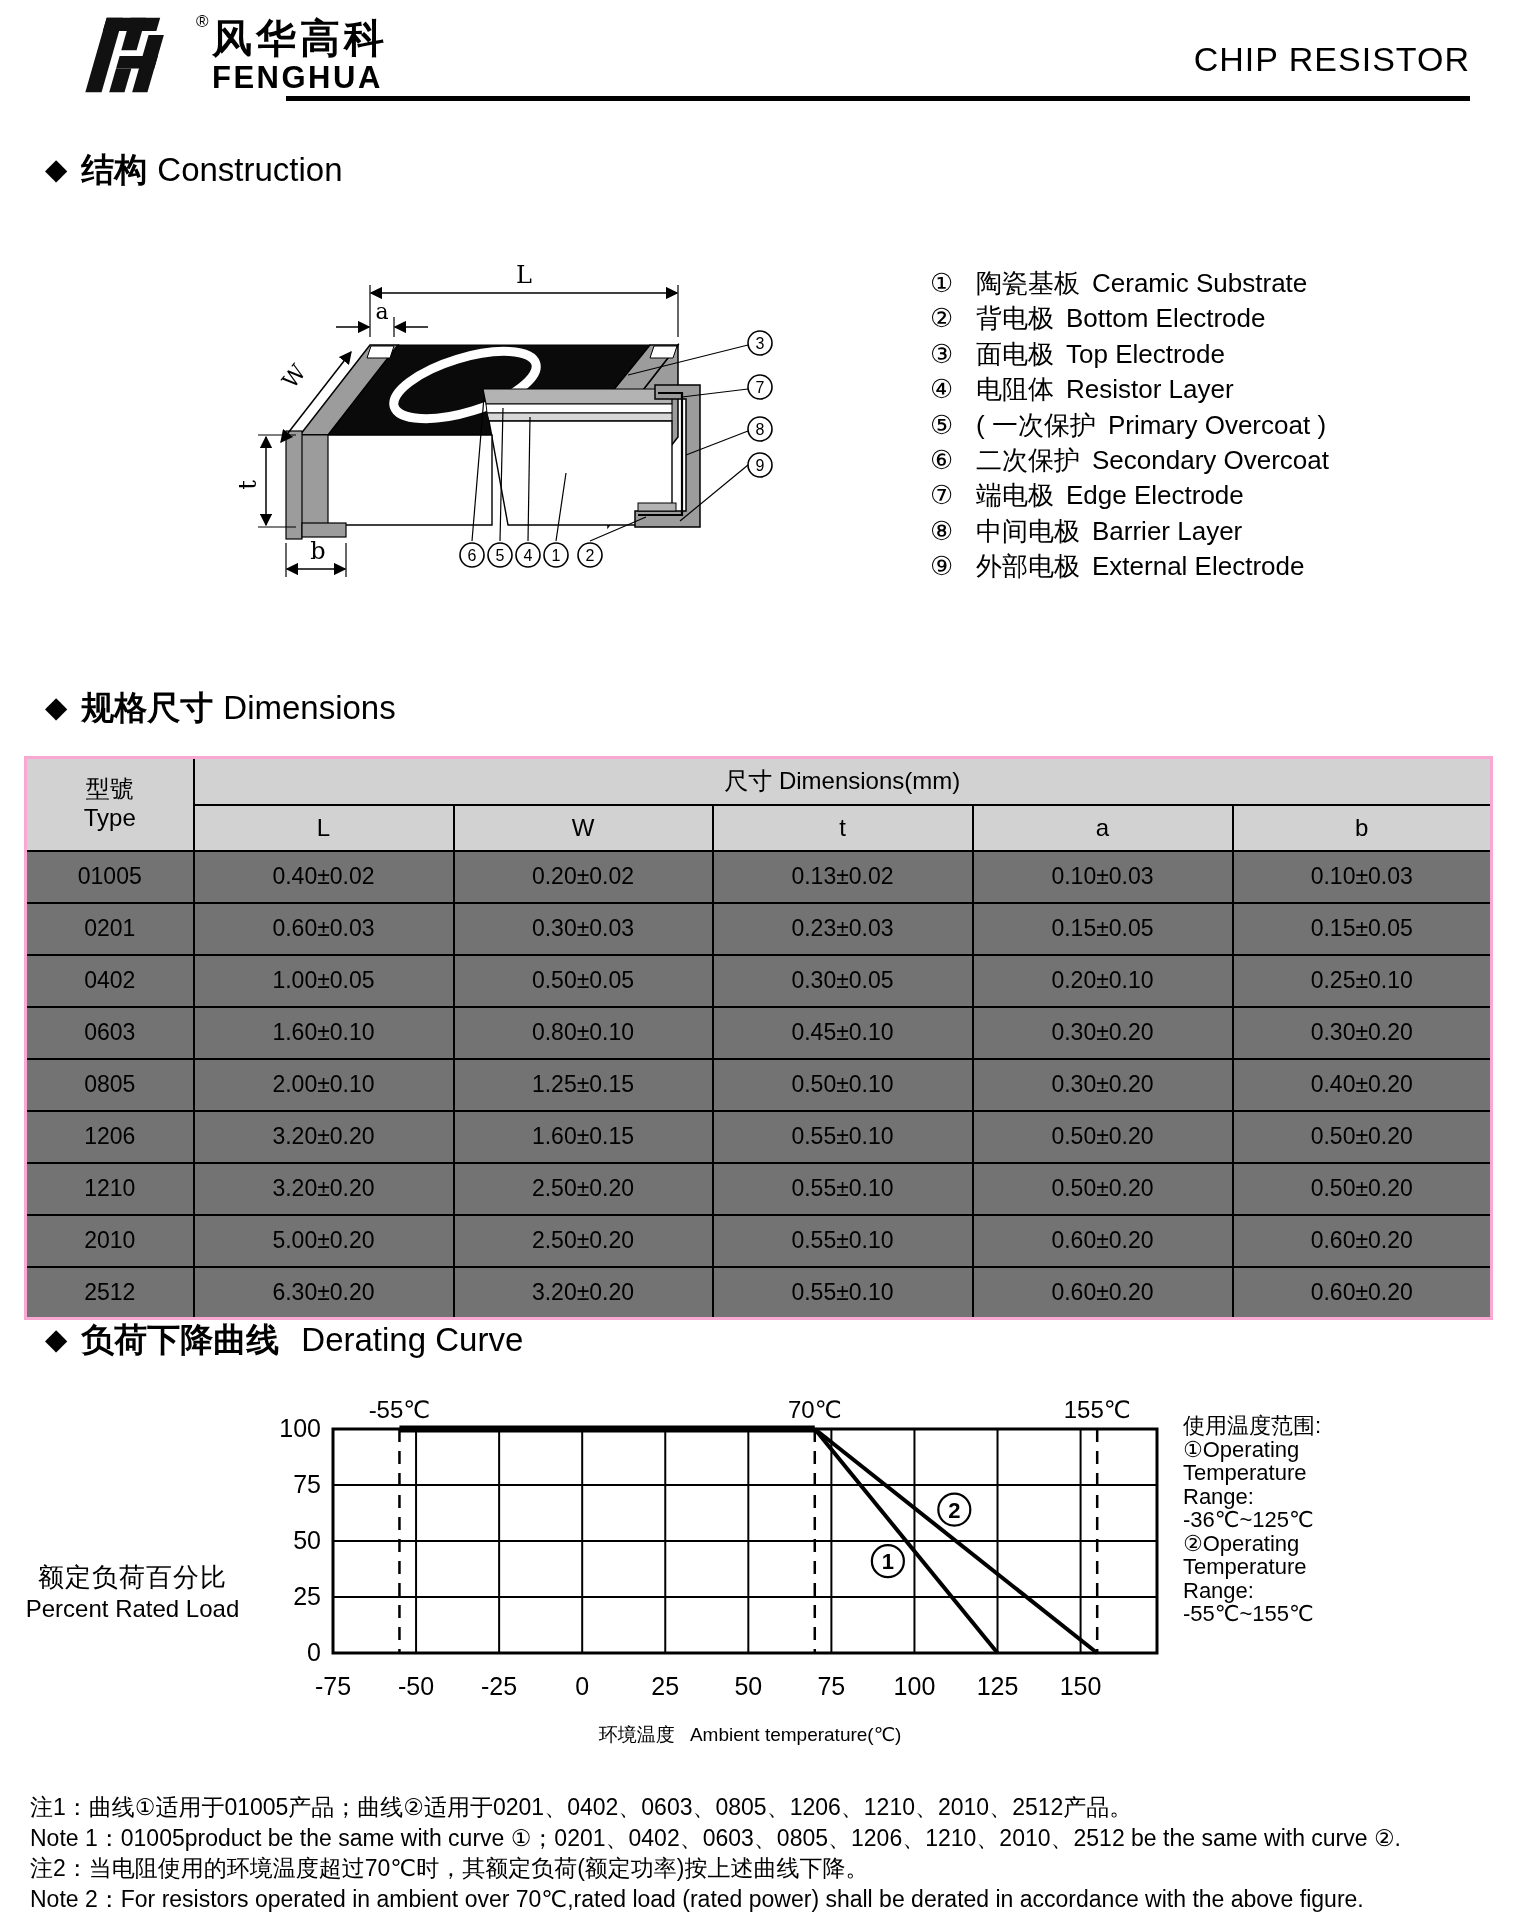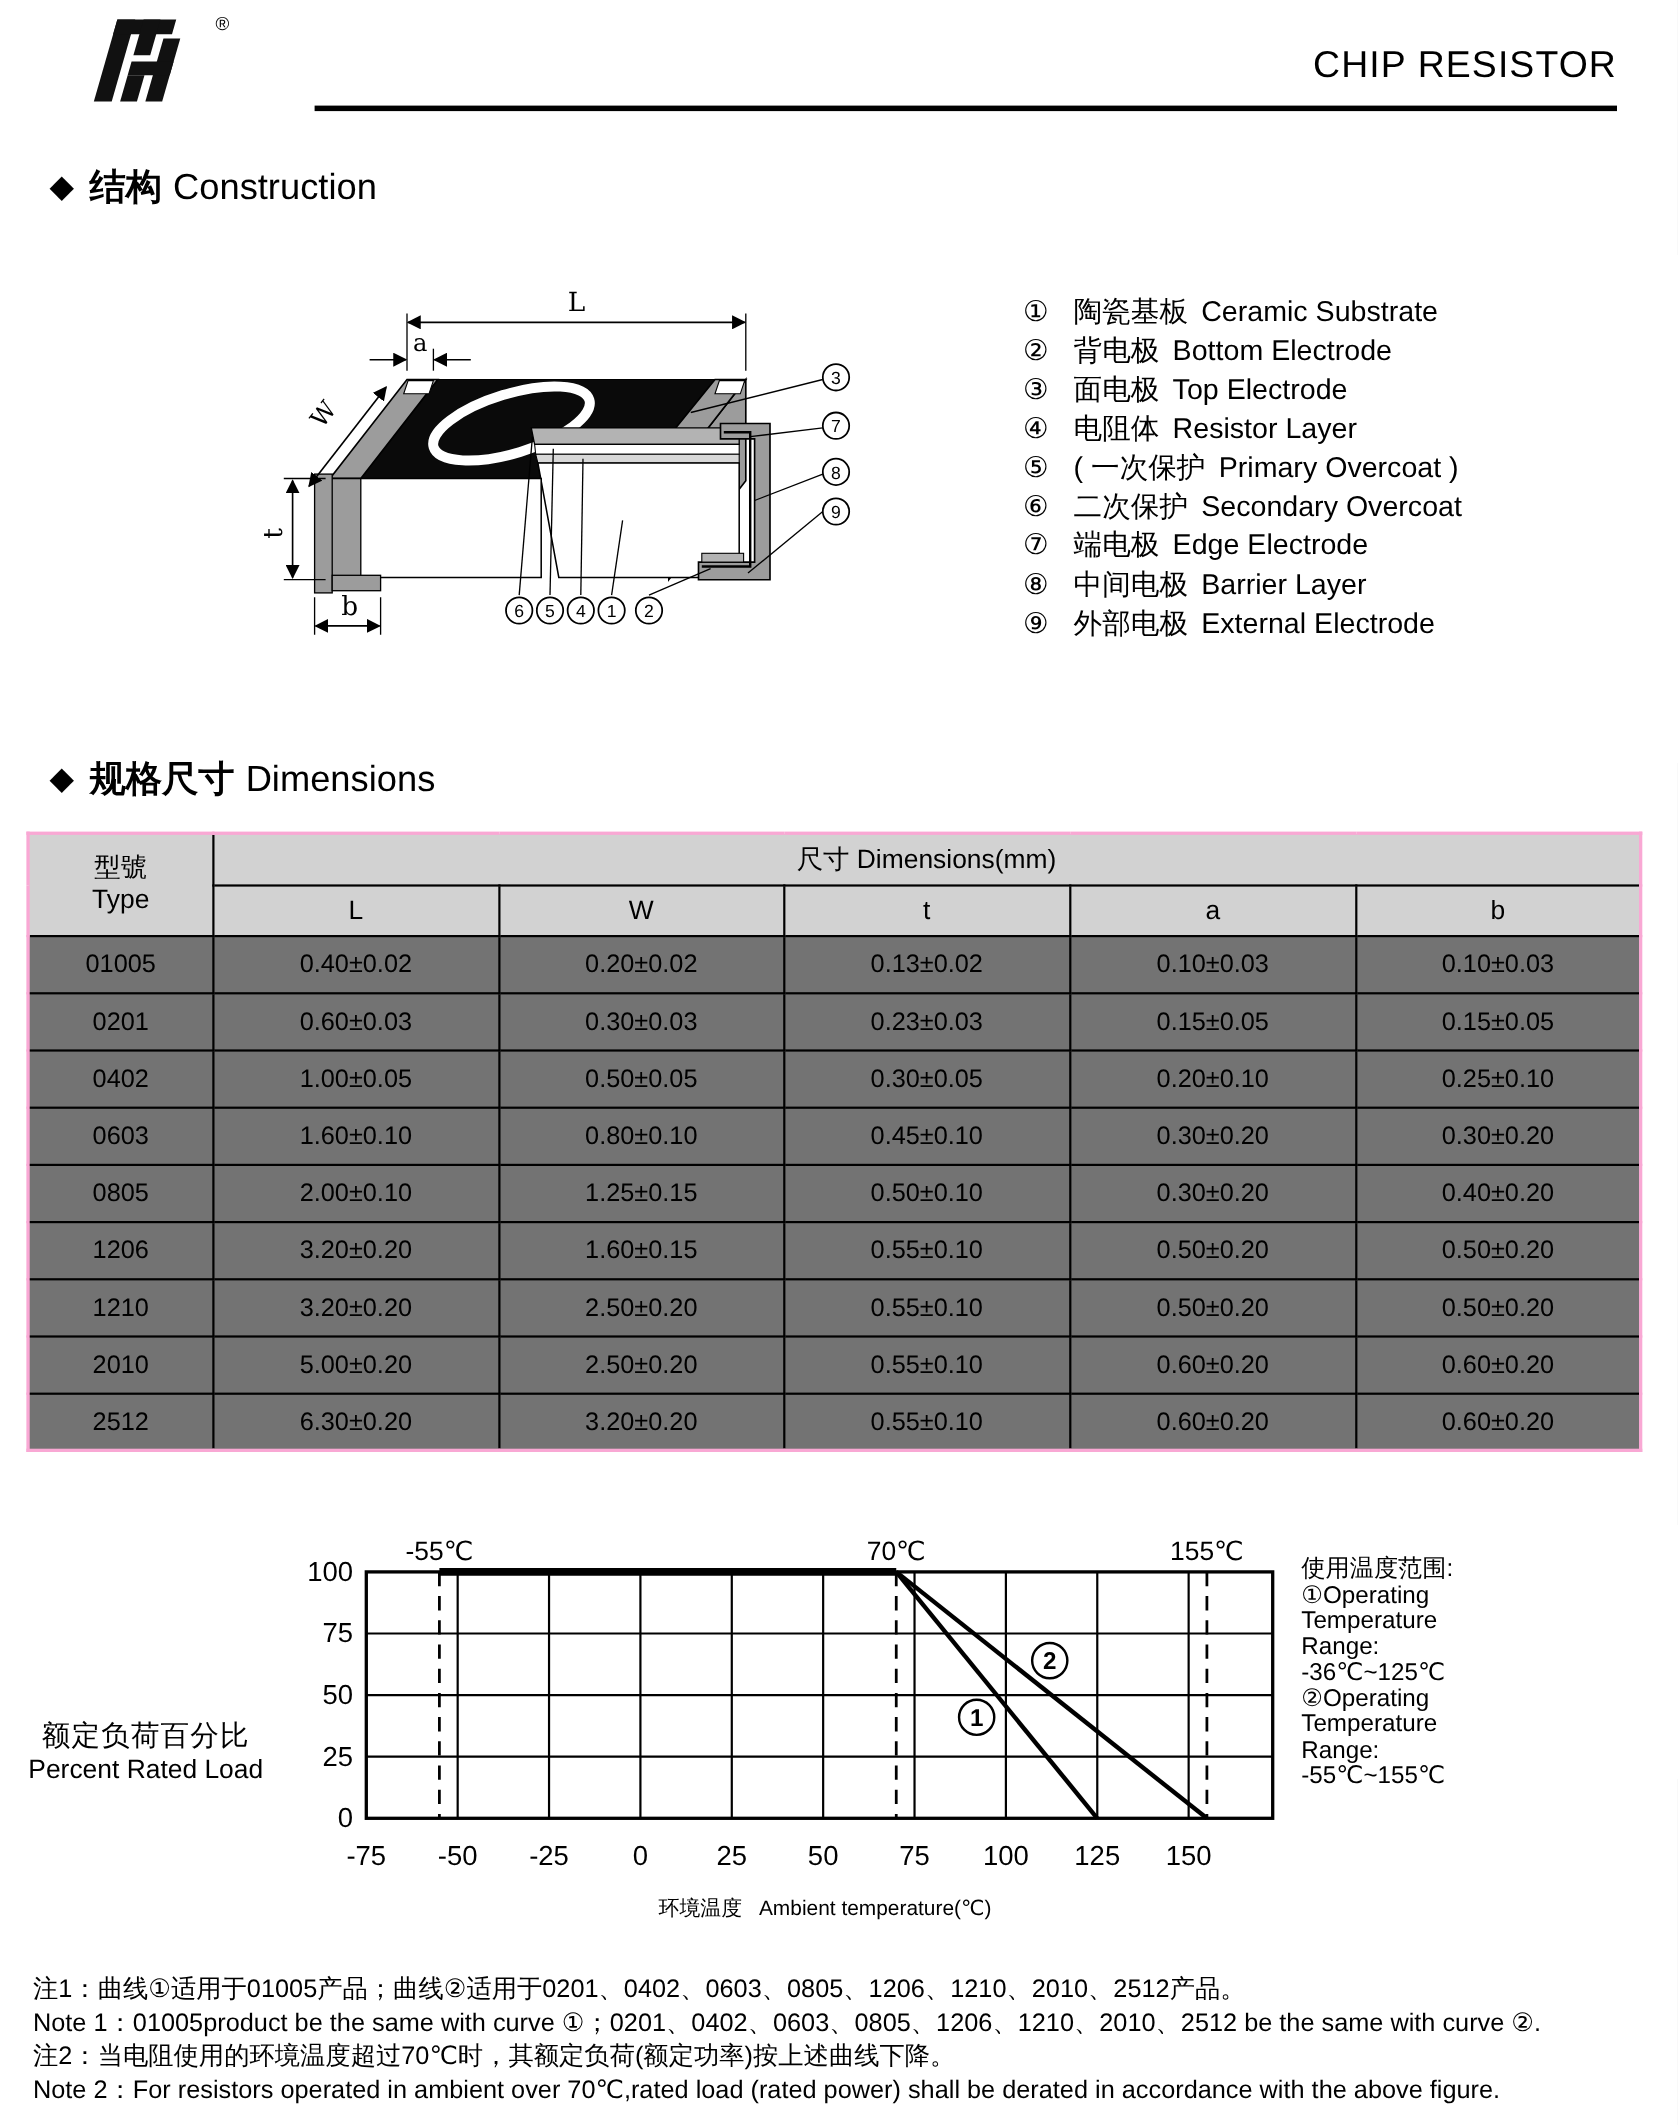--- a/index.html
+++ b/index.html
@@ -62,20 +62,24 @@
     <g transform="skewX(-16)" fill="#111">
       <rect x="30" y="6" width="17" height="78"></rect>
       <polygon points="30,6 86,6 86,20 30,20"></polygon>
       <rect x="55" y="6" width="16" height="34"></rect>
       <rect x="79" y="24" width="16" height="60"></rect>
       <rect x="55" y="46" width="40" height="13"></rect>
       <rect x="55" y="59" width="16" height="25"></rect>
     </g>
   </svg>
   <div class="reg-mark">®</div>
+  <div class="brand">
+    <div class="brand-cn">风华高科</div>
+    <div class="brand-en">FENGHUA</div>
+  </div>
   <div class="page-title">CHIP RESISTOR</div>
   <div class="header-rule"></div>
 
   <div class="sec-h" style="top:148px;">
     <span class="diamond">◆</span><span class="h-cn">结构</span><span class="h-en">Construction</span>
   </div>
 
   <svg class="cons-svg" style="position:absolute;left:230px;top:225px;" width="560" height="360" viewBox="0 0 560 360">
     <defs>
       <marker id="arr" viewBox="0 0 10 10" refX="9" refY="5" markerWidth="8.5" markerHeight="8.5" orient="auto-start-reverse">
@@ -326,20 +330,23 @@
           <td>2512</td>
           <td>6.30±0.20</td>
           <td>3.20±0.20</td>
           <td>0.55±0.10</td>
           <td>0.60±0.20</td>
           <td>0.60±0.20</td>
         </tr>
       </tbody>
   </table>
 
+  <div class="sec-h" style="top:1318px;">
+    <span class="diamond">◆</span><span class="h-cn">负荷下降曲线</span><span class="h-en" style="margin-left:22px;">Derating Curve</span>
+  </div>
 
   <div class="ylabel-block">
     <div class="ylabel-cn">额定负荷百分比</div>
     <div class="ylabel-en">Percent Rated Load</div>
   </div>
 
   <svg class="chart-svg" id="derating-chart" width="900" height="330" viewBox="0 0 900 330">
       <line x1="136.06451612903226" y1="39" x2="136.06451612903226" y2="263" stroke="#000" stroke-width="2"></line>
       <line x1="219.1290322580645" y1="39" x2="219.1290322580645" y2="263" stroke="#000" stroke-width="2"></line>
       <line x1="302.19354838709677" y1="39" x2="302.19354838709677" y2="263" stroke="#000" stroke-width="2"></line>

